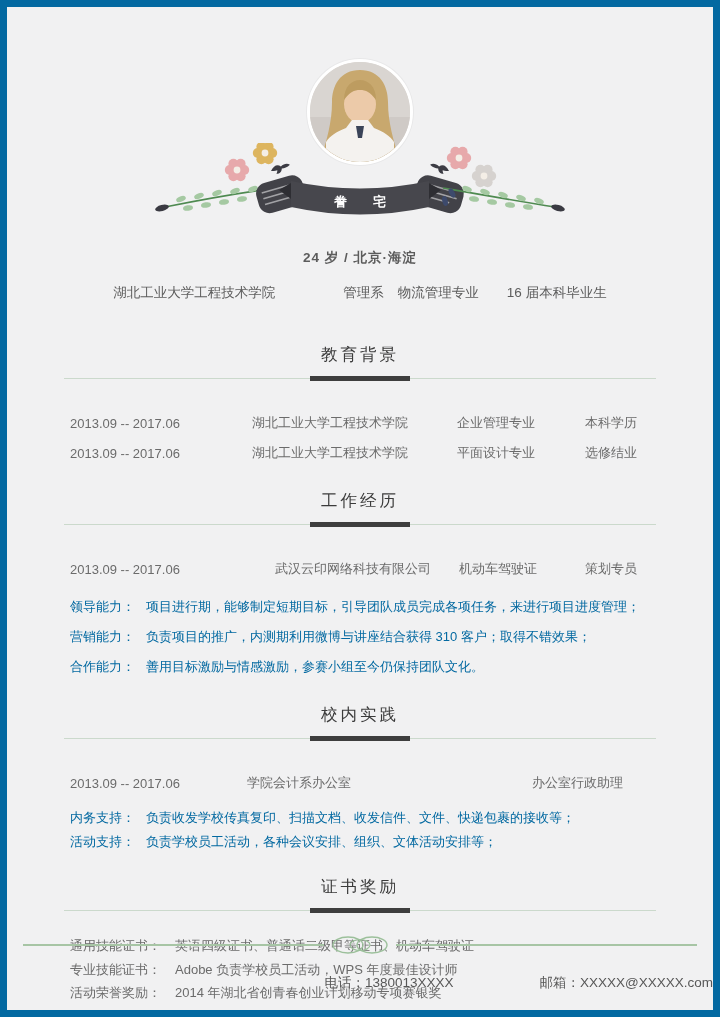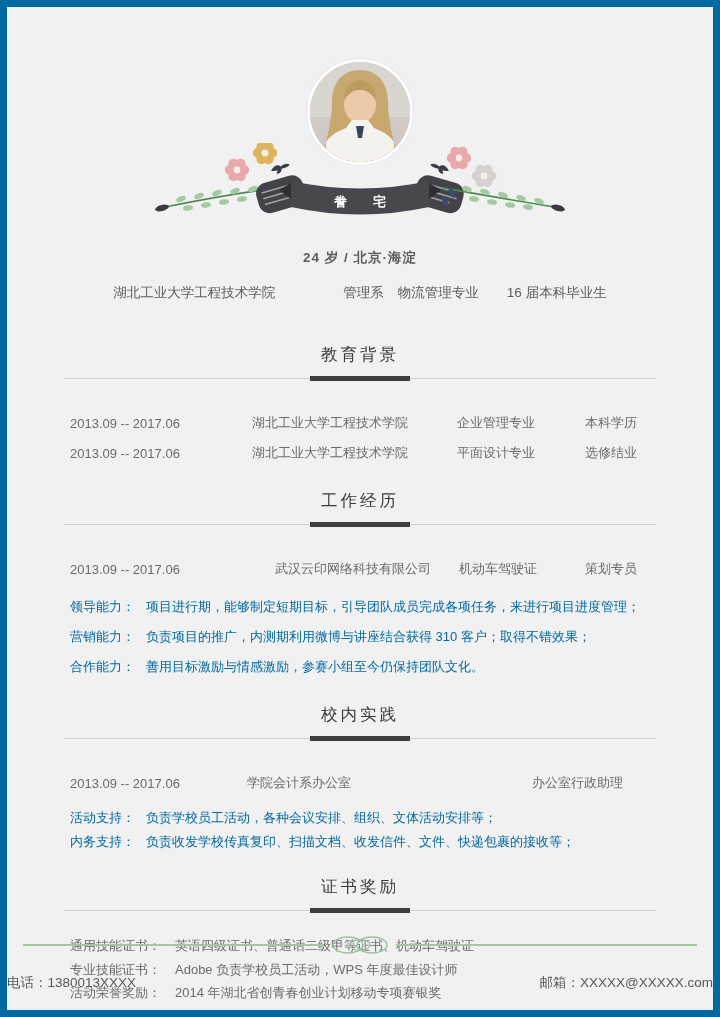--- a/index.html
+++ b/index.html
@@ -54,21 +54,21 @@
   .bullet .lbl{width:76px;flex-shrink:0;}
   .bullets.tight .bullet{line-height:24px;}
   .certs{margin:20px 63px 0 63px;font-size:13px;color:#6b6b6b;}
   .cert{display:flex;line-height:23.5px;}
   .cert .lbl{width:105px;flex-shrink:0;}
   
   .footer{position:absolute;left:0;right:0;bottom:18px;}
   .footer-divider{display:flex;align-items:center;margin:0 16px;}
   .footer-divider .ln{flex:1;height:2px;background:#a7c5a5;}
   .footer-divider .knot{margin:0 4px;display:flex;}
-  .footer-contacts{display:flex;justify-content:space-between;gap:58px;margin-top:18px;font-size:13.5px;color:#575757;}
+  .footer-contacts{display:flex;justify-content:flex-end;gap:86px;margin-top:18px;font-size:13.5px;color:#575757;}
   .mt-edu{margin-top:42px;}
   .mt-sec{margin-top:22px;}
 </style>
 </head>
 <body>
 
 <div class="page">
 
   <div class="photo-wrap">
     <div class="photo">
@@ -234,26 +234,26 @@
 
   <div class="rows">
     <div class="grid-prac">
       <span>2013.09 -- 2017.06</span>
       <span>学院会计系办公室</span>
       <span>办公室行政助理</span>
     </div>
   </div>
   <div class="bullets tight">
     <div class="bullet">
+      <span class="lbl">内务支持：</span>
+      <span>负责收发学校传真复印、扫描文档、收发信件、文件、快递包裹的接收等；</span>
+    </div>
+    <div class="bullet">
       <span class="lbl">活动支持：</span>
       <span>负责学校员工活动，各种会议安排、组织、文体活动安排等；</span>
-    </div>
-    <div class="bullet">
-      <span class="lbl">内务支持：</span>
-      <span>负责收发学校传真复印、扫描文档、收发信件、文件、快递包裹的接收等；</span>
     </div>
   </div>
 
   <h2 class="section-title mt-sec">证书奖励</h2>
   <div class="rule">
       <div class="green"></div>
       <div class="bar"></div>
     </div>
 
   <div class="certs">

